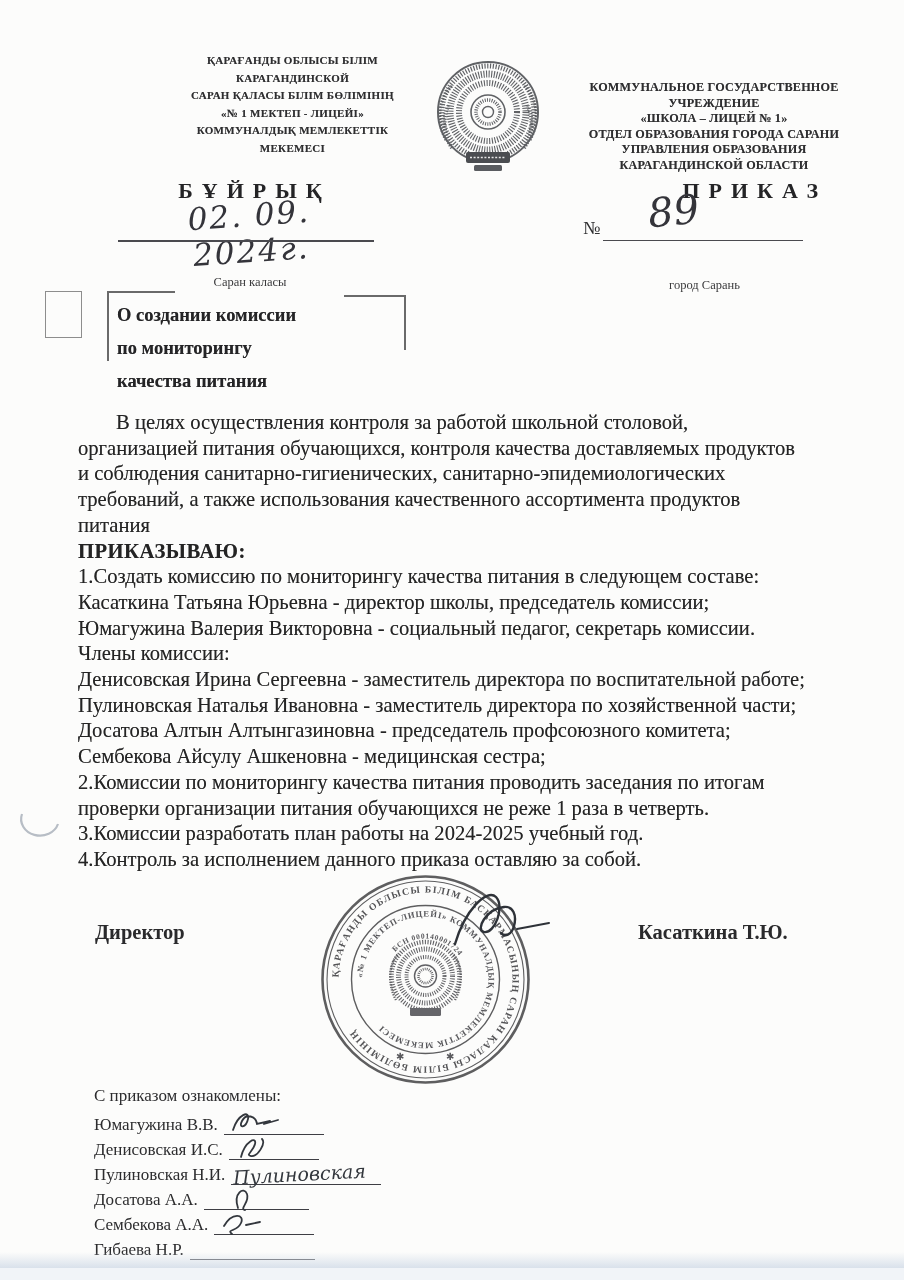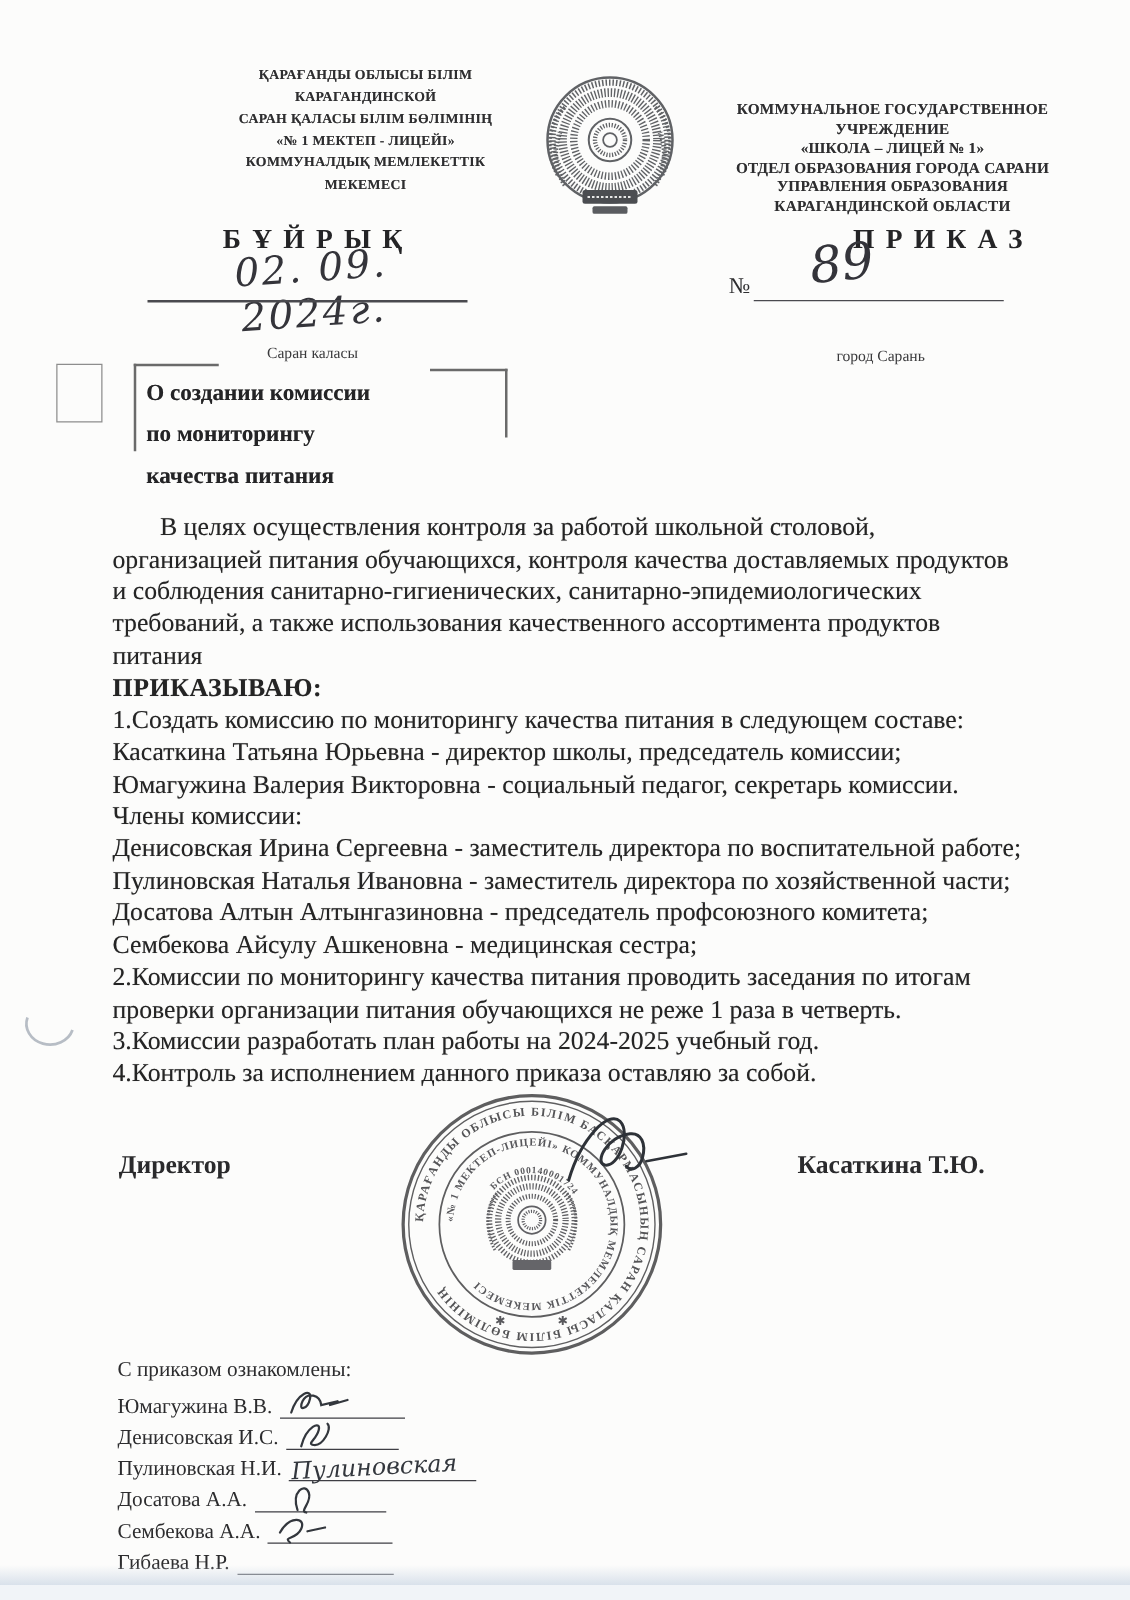--- a/index.html
+++ b/index.html
@@ -13,21 +13,21 @@
   .orgblock{font-weight:bold;color:#2e2e30;text-shadow:0 0 .5px rgba(40,40,40,.45);}
   .org-kk{left:120px;top:52px;width:345px;font-size:11px;line-height:17.5px;letter-spacing:.3px;}
   .org-ru{left:564px;top:60px;width:300px;font-size:12.2px;line-height:15.6px;letter-spacing:.2px;margin-top:20px;}
   .order-title{font-weight:bold;font-size:22px;letter-spacing:9px;text-indent:9px;color:#242426;}
   .hand{font-style:italic;font-family:"DejaVu Serif",serif;color:#34343a;}
   .date-hand{left:125px;top:197px;width:250px;font-size:31px;transform:rotate(-4deg);letter-spacing:2px;}
   .num-hand{left:648px;top:188px;font-size:40px;transform:rotate(-6deg);}
   .rule{border-top:2px solid #4a4a4f;height:0;}
   .place{font-size:12.5px;color:#3a3a3c;margin-top:28px;}
   .subject{left:117px;top:299px;width:280px;font-weight:bold;font-size:18.5px;line-height:33px;color:#242426;text-shadow:0 0 .5px rgba(30,30,30,.5);}
-  .doc-body{left:78px;top:410px;width:800px;font-size:20.6px;line-height:25.7px;color:#242424;text-shadow:0 0 .6px rgba(40,40,40,.45);margin-left:12px;}
+  .doc-body{left:78px;top:410px;width:800px;font-size:20.6px;line-height:25.7px;color:#242424;text-shadow:0 0 .6px rgba(40,40,40,.45);}
   .doc-body .indent{text-indent:38px;}
   .doc-body .resolve{font-weight:bold;letter-spacing:.5px;}
   .signoff{font-weight:bold;font-size:20.5px;color:#2a2a2c;}
   .artifact{background:#6a6a6a;}
   .ack{left:94px;top:1086px;font-size:17px;color:#2c2c2e;}
   .ack-heading{margin-bottom:4px;}
   .ack-row{display:flex;align-items:flex-end;height:25px;}
   .ack-name{white-space:nowrap;}
   .ack-line{position:relative;border-bottom:1.7px solid #3e3e44;height:18px;margin-left:6px;}
   .ack-sig{position:absolute;left:6px;bottom:-4px;}

